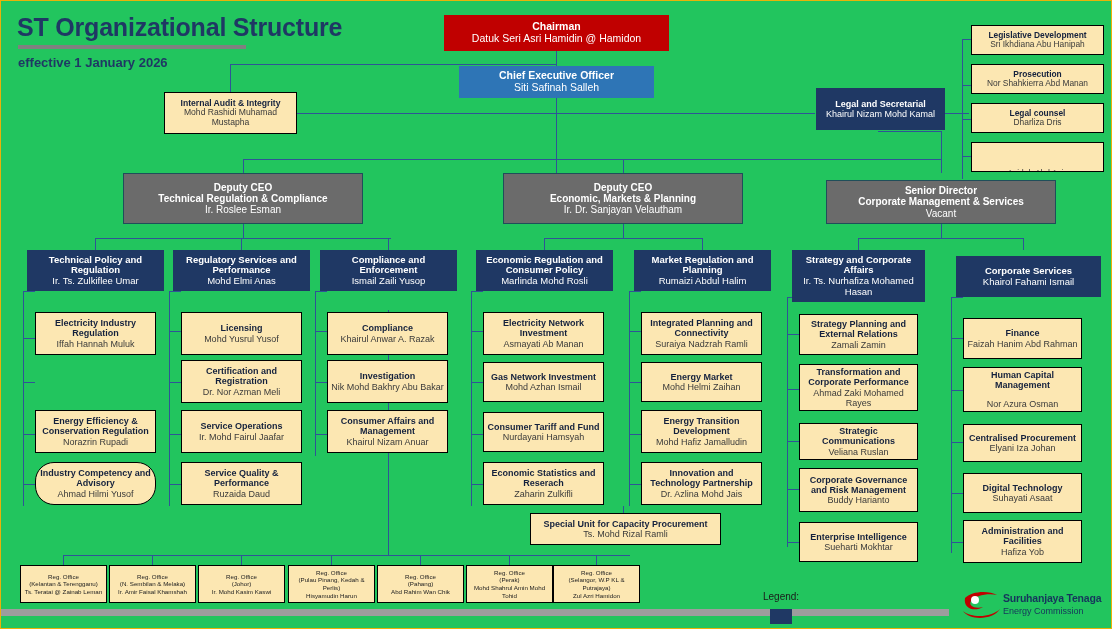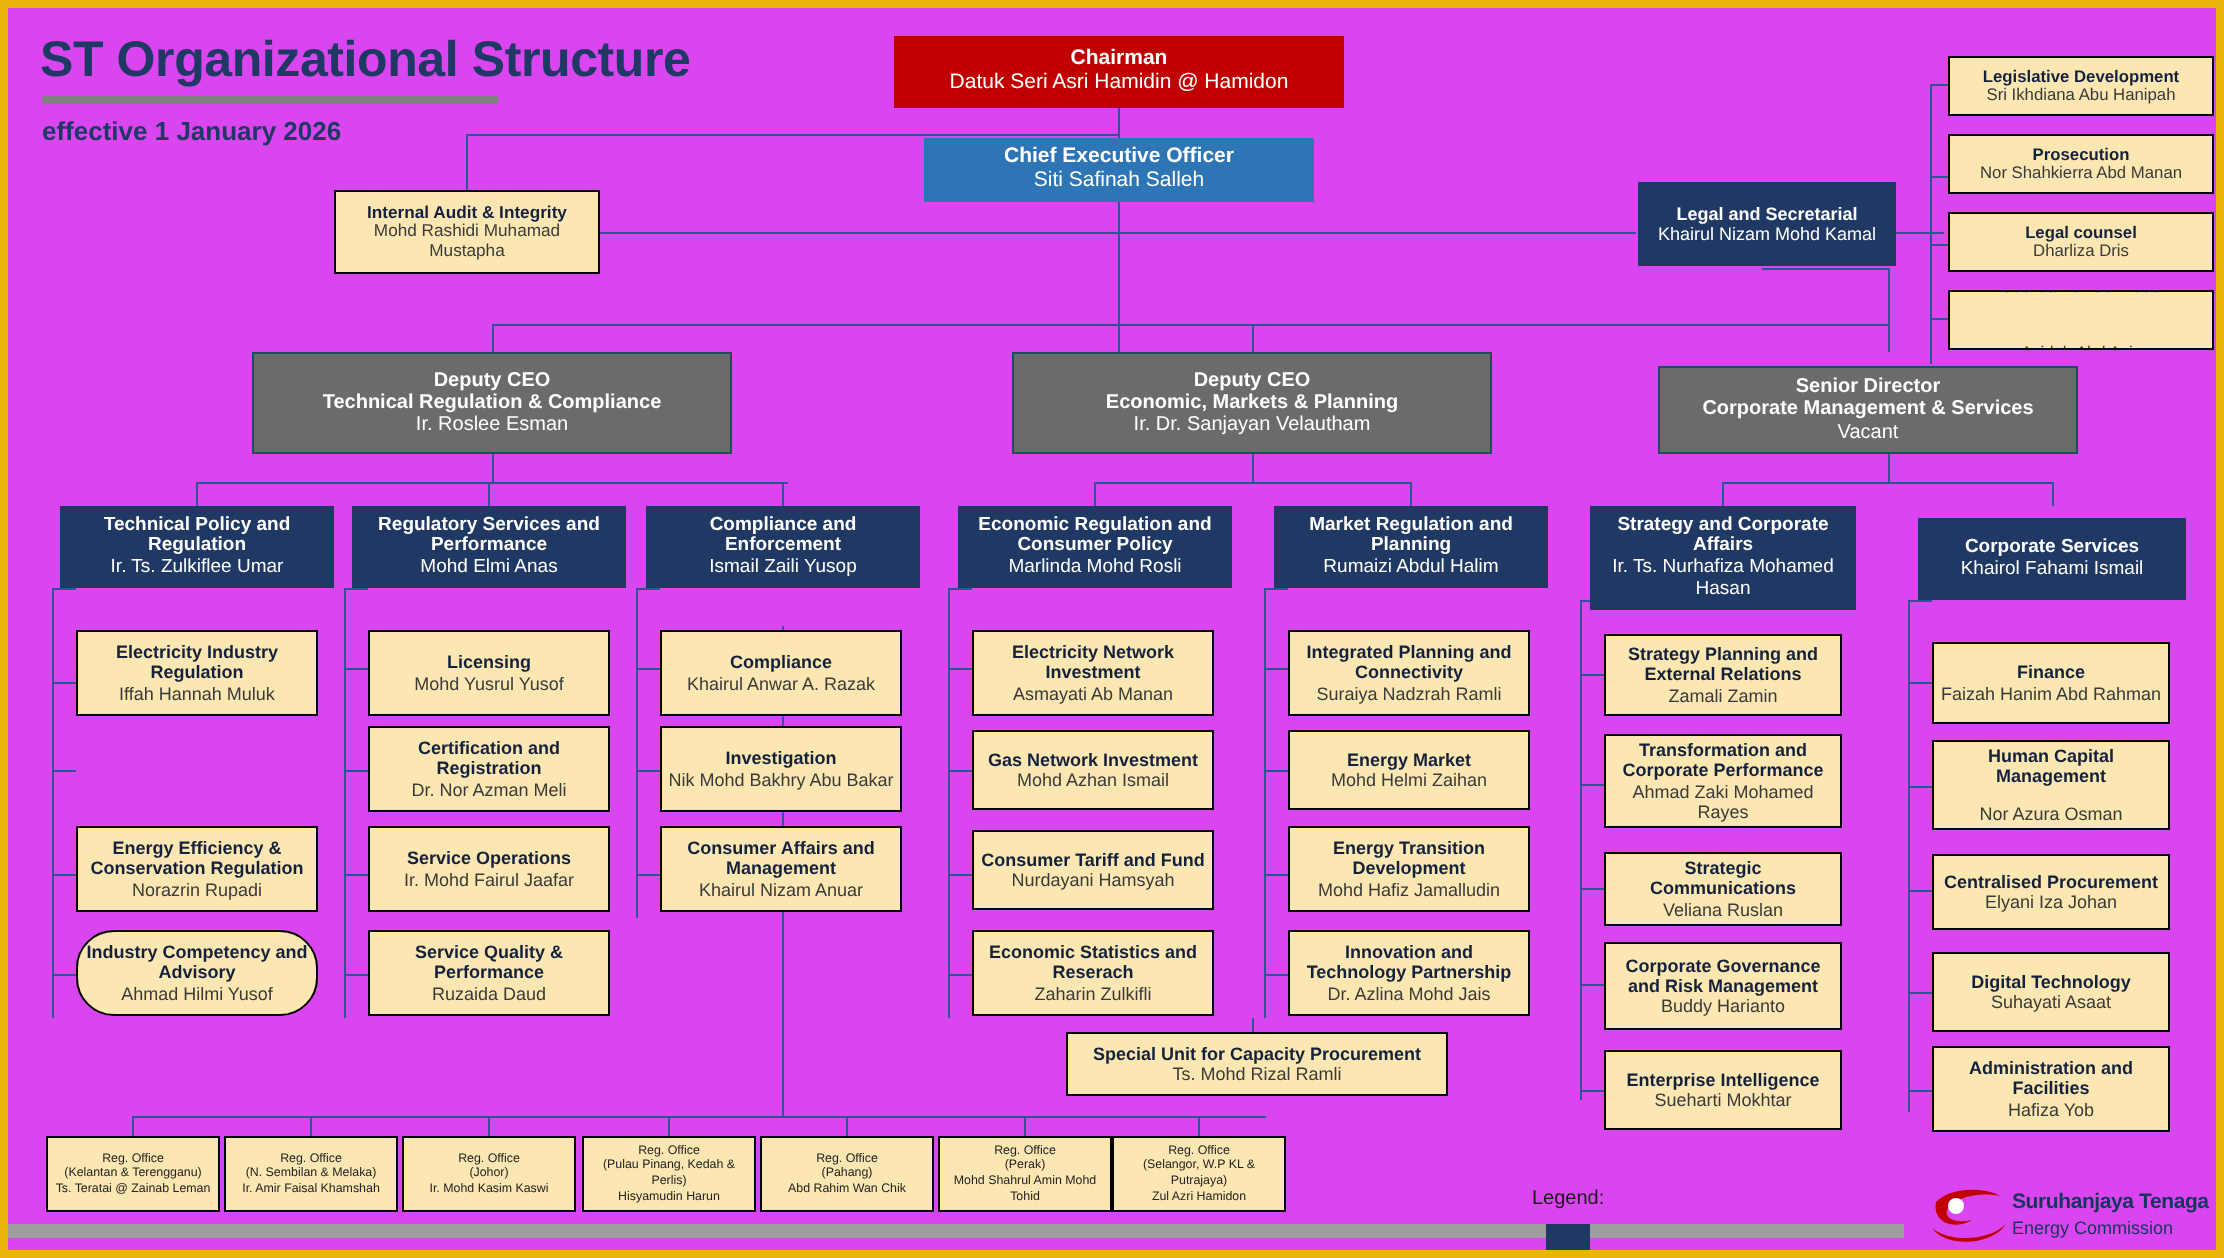--- a/index.html
+++ b/index.html
@@ -4,22 +4,22 @@
 <style>
   * { box-sizing: border-box; }
   html, body {
     margin: 0; padding: 0;
     background: #ffffff;
     font-family: "Liberation Sans", "DejaVu Sans", sans-serif;
   }
   #page {
     position: relative;
     width: 1112px; height: 629px;
-    background: #d946ef;
-    border: 4px solid #eab308;
+    background: #22c55e;
+    border: 1px solid #eab308;
     overflow: hidden;
   }
 
   
   #title {
     position: absolute; left: 16px; top: 12px;
     font-size: 25px; font-weight: bold; color: #1F3864;
     letter-spacing: -0.2px; white-space: nowrap;
   }
   #title-rule {
@@ -264,21 +264,21 @@
     <div class="ttl">Technical Regulation &amp; Compliance</div>
     <div class="nm">Ir. Roslee Esman</div>
   </div>
 
   <div class="node deputy" style="left:502px; top:172px; width:240px; height:51px;">
     <div class="ttl">Deputy CEO</div>
     <div class="ttl">Economic, Markets &amp; Planning</div>
     <div class="nm">Ir. Dr. Sanjayan Velautham</div>
   </div>
 
-  <div class="node deputy" style="left:825px; top:179px; width:210px; height:44px;">
+  <div class="node deputy" style="left:825px; top:179px; width:230px; height:44px;">
     <div class="ttl">Senior Director</div>
     <div class="ttl">Corporate Management &amp; Services</div>
     <div class="nm">Vacant</div>
   </div>
 
   <div class="node division" style="left:26px; top:249px; width:137px; height:41px;">
     <div class="ttl">Technical Policy and Regulation</div>
     <div class="nm">Ir. Ts. Zulkiflee Umar</div>
   </div>
   <div class="node division" style="left:172px; top:249px; width:137px; height:41px;">
@@ -294,21 +294,21 @@
     <div class="nm">Marlinda Mohd Rosli</div>
   </div>
   <div class="node division" style="left:633px; top:249px; width:137px; height:41px;">
     <div class="ttl">Market Regulation and Planning</div>
     <div class="nm">Rumaizi Abdul Halim</div>
   </div>
   <div class="node division" style="left:791px; top:249px; width:133px; height:52px;">
     <div class="ttl">Strategy and Corporate Affairs</div>
     <div class="nm">Ir. Ts. Nurhafiza Mohamed Hasan</div>
   </div>
-  <div class="node division" style="left:955px; top:255px; width:134px; height:41px;">
+  <div class="node division" style="left:955px; top:255px; width:145px; height:41px;">
     <div class="ttl">Corporate Services</div>
     <div class="nm">Khairol Fahami Ismail</div>
   </div>
 
   <div class="node section" style="left:34px; top:311px; width:121px; height:43px;">
     <div class="ttl">Electricity Industry Regulation</div>
     <div class="nm">Iffah Hannah Muluk</div>
   </div>
   <div class="node section" style="left:34px; top:409px; width:121px; height:43px;">
     <div class="ttl">Energy Efficiency &amp; Conservation Regulation</div>

